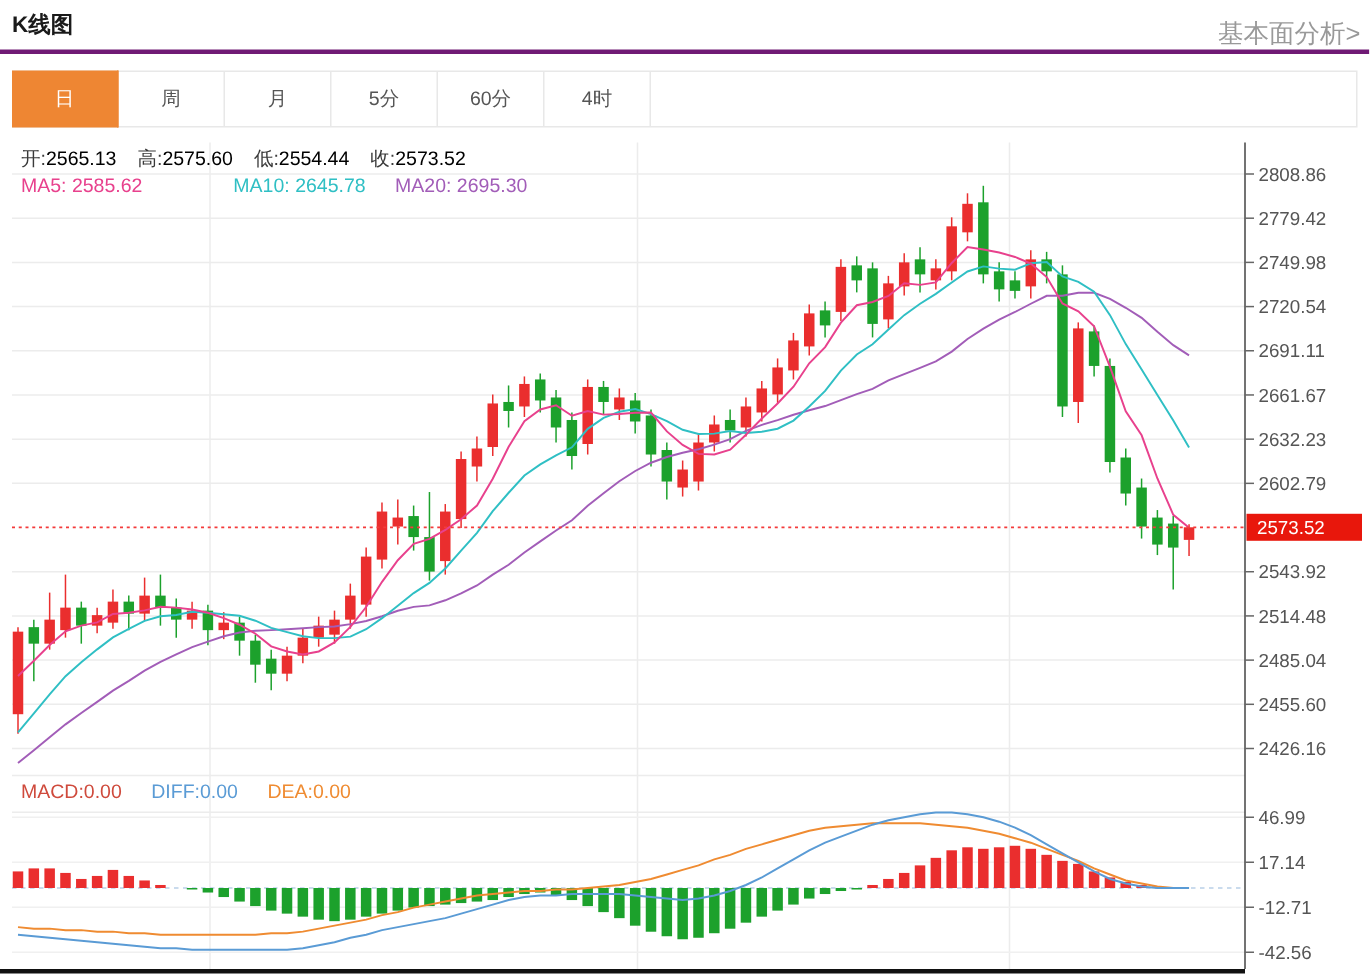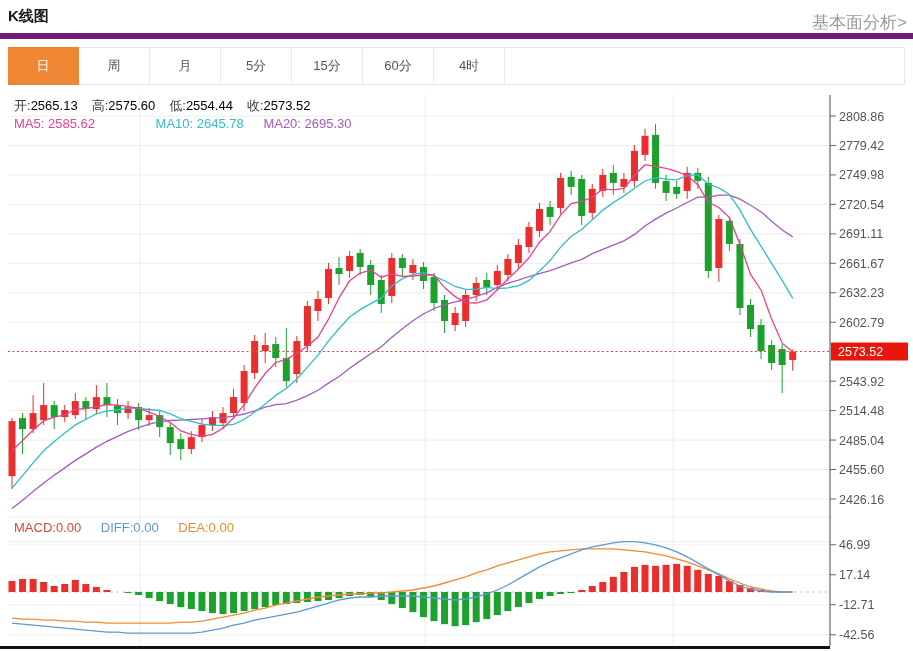--- a/index.html
+++ b/index.html
@@ -1,19 +1,19 @@
 <!DOCTYPE html>
 <html><head>
 <meta charset="utf-8">
 <style>
   html,body{margin:0;padding:0;background:#fff;}
   .page{position:relative;width:913px;height:651px;background:#fff;overflow:hidden;
         font-family:"Liberation Sans","DejaVu Sans",sans-serif;}
   
-  .hdr{position:absolute;top:0;left:0;right:0;height:33px;border-bottom:6px solid #701a75;background:#fff;z-index:3;}
+  .hdr{position:absolute;top:0;left:0;right:0;height:33px;border-bottom:3px solid #701a75;background:#fff;z-index:3;}
   .hdr .title{position:absolute;left:8px;top:7px;font-size:15px;font-weight:bold;color:#1a1a1a;}
   .hdr .flink{position:absolute;right:6px;top:11px;font-size:17px;color:#999;cursor:pointer;text-decoration:none;}
   
   .tabs{position:absolute;top:47px;left:8px;right:8px;height:38px;display:flex;
         border:1px solid #e8e8e8;background:#fff;z-index:3;box-sizing:border-box;}
   .tab{width:70px;line-height:36px;text-align:center;font-size:13px;color:#555;
        border-right:1px solid #e8e8e8;cursor:pointer;flex:0 0 auto;}
   .tab.active{background:#ee8633;color:#fff;border-color:#ee8633;margin:-1px 0 -1px -1px;line-height:38px;height:38px;}
   
   .legend{position:absolute;z-index:2;font-size:13px;white-space:nowrap;}
@@ -37,21 +37,20 @@
   <div class="hdr">
     <span class="title">K线图</span>
     <a class="flink">基本面分析&gt;</a>
   </div>
 
   <div class="tabs" id="tabbar">
       <div class="tab active">日</div>
       <div class="tab">周</div>
       <div class="tab">月</div>
       <div class="tab">5分</div>
-      <div class="tab">15分</div>
       <div class="tab">60分</div>
       <div class="tab">4时</div>
     </div>
 
   <div class="legend ohlc">
     <b>开:</b><span class="v">2565.13</span><b>高:</b><span class="v">2575.60</span><b>低:</b><span class="v">2554.44</span><b>收:</b><span class="v">2573.52</span>
   </div>
 
   <div class="legend ma">
     <span class="m5">MA5: 2585.62</span>

